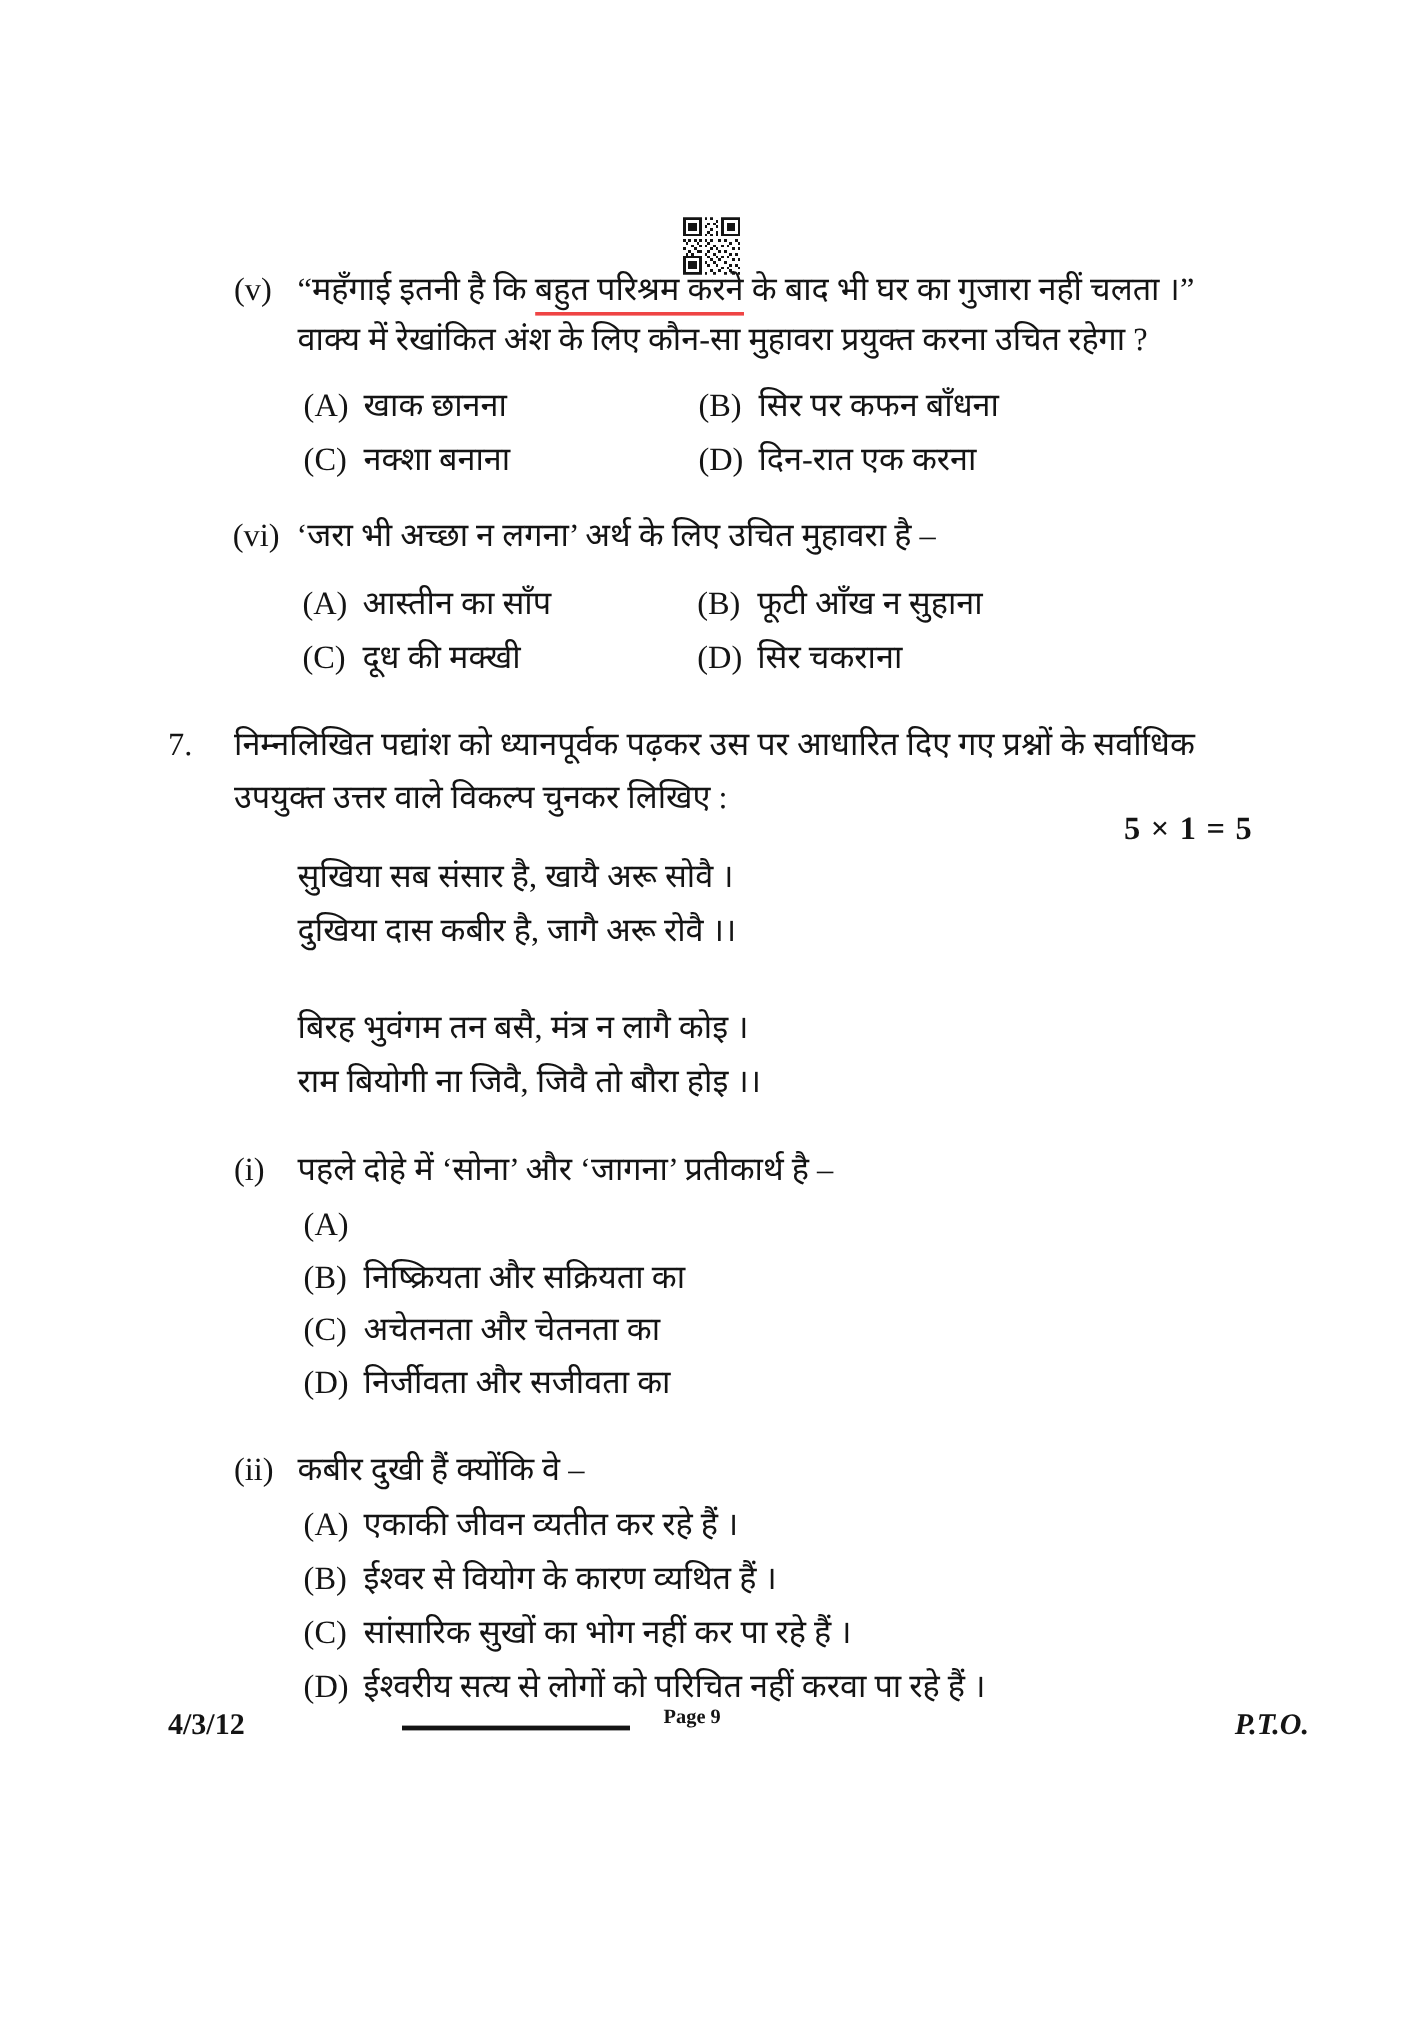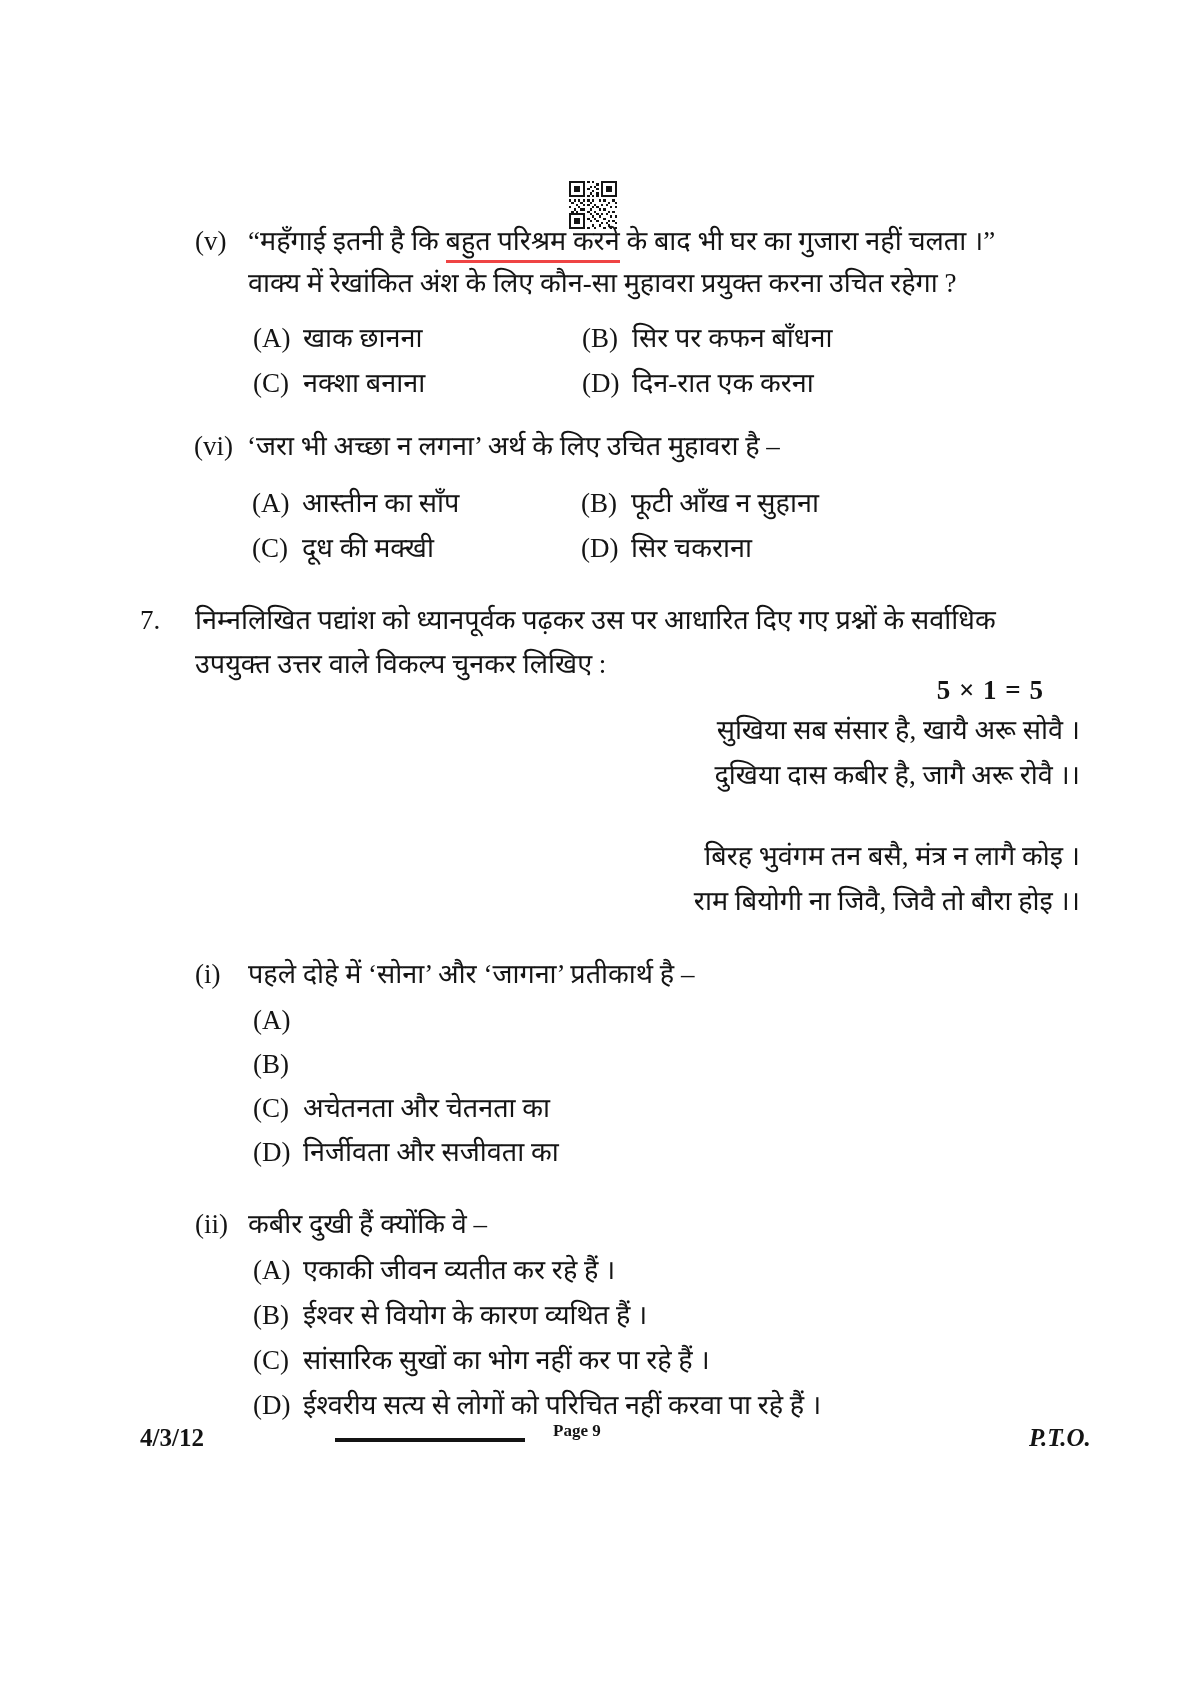--- a/index.html
+++ b/index.html
@@ -25,21 +25,21 @@
   
   .opt2{margin-left:58px;margin-top:12px;display:grid;grid-template-columns:329px auto;}
   .opt{display:flex;line-height:45px;}
   .opt-lbl{flex:0 0 50px;}
   
   .q7{left:140px;top:598px;width:940px;}
   .q7-head{display:flex;line-height:44px;}
   .q-num{flex:0 0 55px;}
   .q-txt{width:822px;}
   .marks{position:absolute;top:33px;right:36px;font-weight:bold;letter-spacing:1px;margin-top:44px;}
-  .poem{margin-left:108px;line-height:45px;text-align:right;}
+  .poem{margin-left:108px;line-height:45px;}
   .stanza1{margin-top:22px;}
   .stanza2{margin-top:36px;}
   .subq{margin-left:55px;}
   .subq .head{line-height:44px;}
   .sub-i{margin-top:28px;}
   .sub-ii{margin-top:28px;}
   .optcol{margin-left:58px;margin-top:2px;}
   .optcol .opt{line-height:44px;}
   .sub-ii .optcol .opt{line-height:45px;}
   
@@ -214,20 +214,21 @@
       <div class="head">
         <span class="sub-lbl">(i)</span>
         <div class="sub-txt">पहले दोहे में ‘सोना’ और ‘जागना’ प्रतीकार्थ है –</div>
       </div>
       <div class="optcol">
         <div class="opt">
           <span class="opt-lbl">(A)</span>
         </div>
         <div class="opt">
           <span class="opt-lbl">(B)</span>
+          <span>निष्क्रियता और सक्रियता का</span>
         </div>
         <div class="opt">
           <span class="opt-lbl">(C)</span>
           <span>अचेतनता और चेतनता का</span>
         </div>
         <div class="opt">
           <span class="opt-lbl">(D)</span>
           <span>निर्जीवता और सजीवता का</span>
         </div>
       </div>

